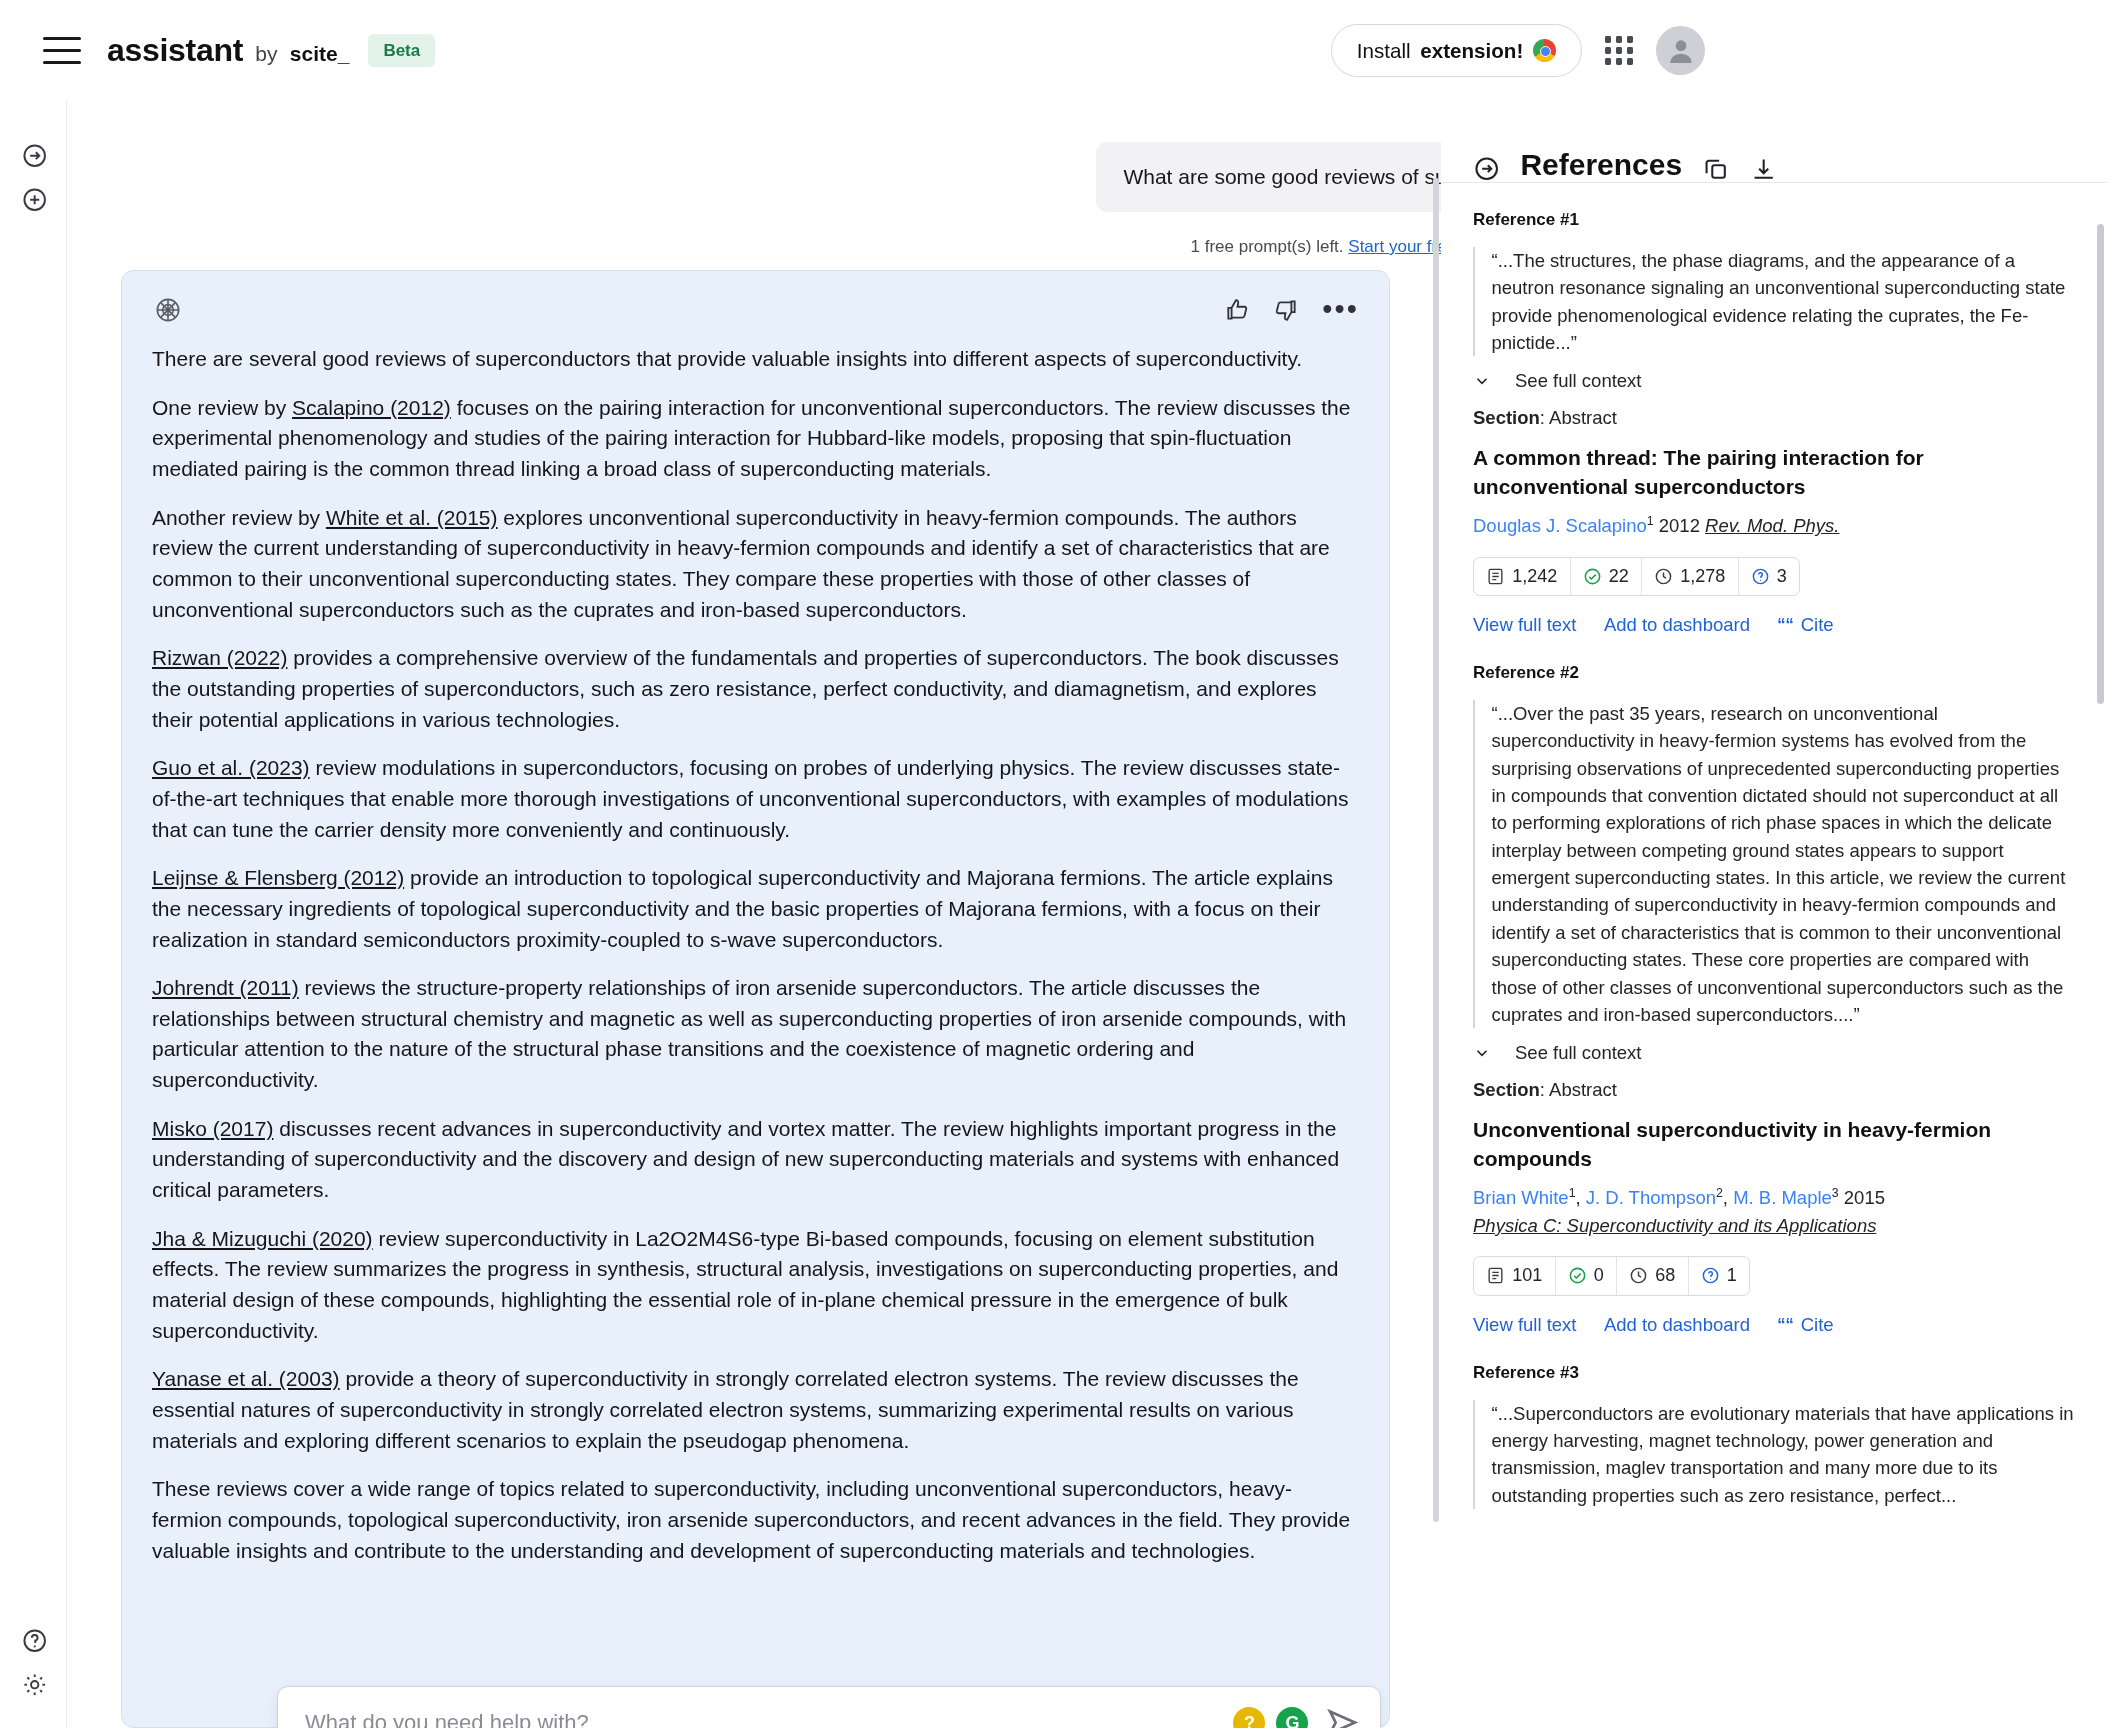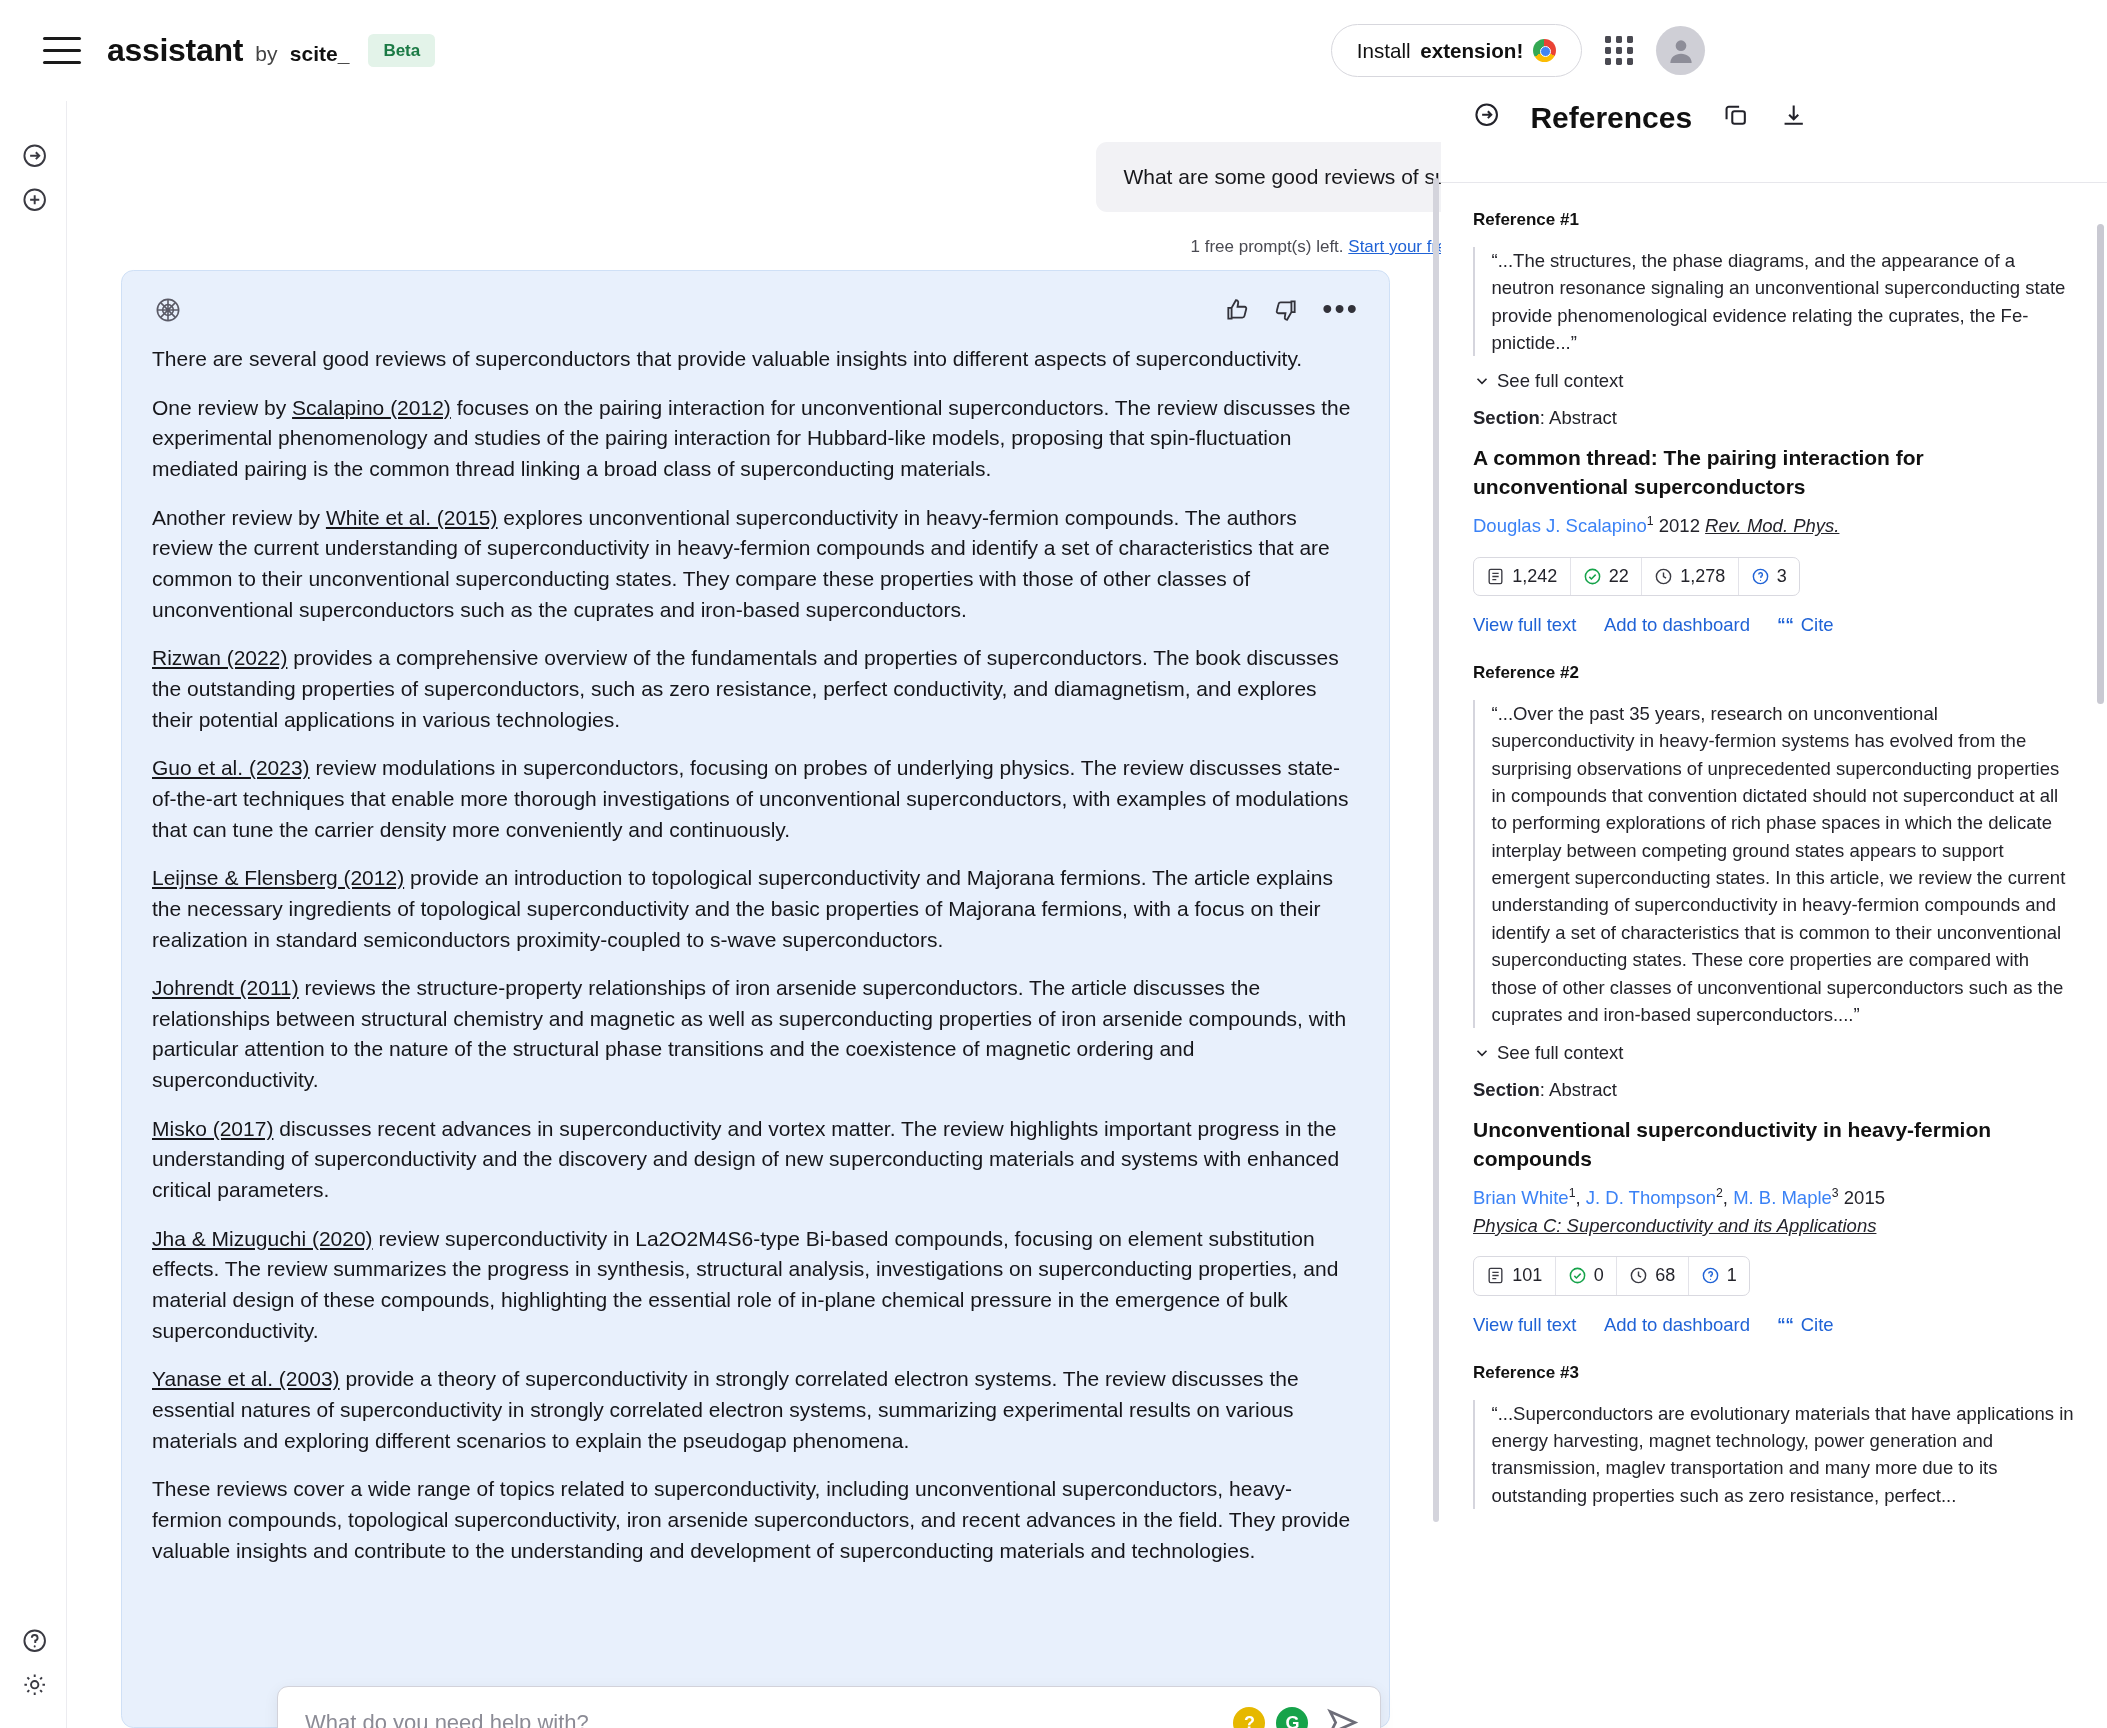--- a/index.html
+++ b/index.html
@@ -125,34 +125,34 @@
   }
   .send-icon { margin-left: 18px; cursor: pointer; }
   .send-icon svg { width: 33px; height: 33px; stroke: #6d6d78; fill: none; stroke-width: 2; }
 
   
   .refs {
     position: absolute; top: 101px; left: 1441px; width: 667px; height: 1627px;
     background: #fff; overflow: hidden;
   }
   .refs-header {
-    height: 82px; display: flex; align-items: flex-start; gap: 30px;
+    height: 82px; display: flex; align-items: flex-end; gap: 20px;
     padding-left: 32px; border-bottom: 0.7px solid #e7e7ec;
   }
   .refs-title { font-size: 30px; font-weight: 700; color: #111; }
   .refs-header svg { width: 27.4px; height: 27.4px; stroke: #22222a; fill: none; stroke-width: 1.8; cursor: pointer; }
   .refs-body { padding: 0 32px; }
   .ref-block { padding-top: 27.4px; }
   .ref-num { font-size: 17px; font-weight: 700; color: #111; margin: 0 0 16.5px 0; }
   .ref-quote {
     border-left: 2.7px solid #d5d5dd; padding-left: 16.5px;
     font-size: 18.5px; line-height: 1.48; color: #23232a;
   }
   .see-full {
-    display: flex; align-items: center; gap: 6px; margin-top: 13.7px;
+    display: flex; align-items: center; gap: 24px; margin-top: 13.7px;
     font-size: 18.5px; color: #23232a; cursor: pointer;
   }
   .see-full svg { width: 18px; height: 18px; stroke: #23232a; fill: none; stroke-width: 2.2; }
   .ref-section { margin-top: 15px; font-size: 18.5px; color: #23232a; }
   .ref-section b { font-weight: 700; }
   .ref-title { margin-top: 15px; font-size: 21px; font-weight: 700; line-height: 1.36; color: #111; }
   .ref-authors { margin-top: 11px; font-size: 18.5px; line-height: 1.5; color: #23232a; }
   .ref-authors a { color: #3b82f6; text-decoration: none; cursor: pointer; margin-top: 46px; }
   .ref-authors sup { font-size: 12.3px; }
   .ref-journal { font-style: italic; text-decoration: underline; color: #23232a; }

